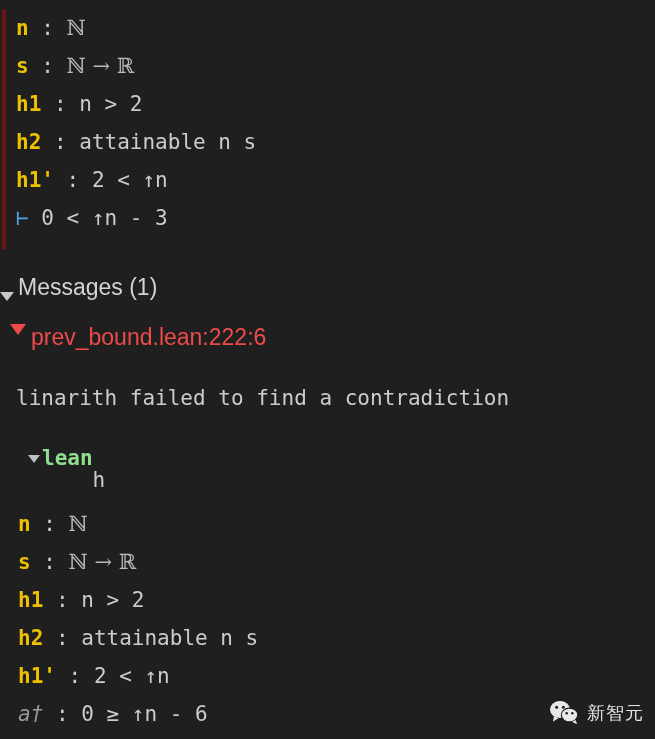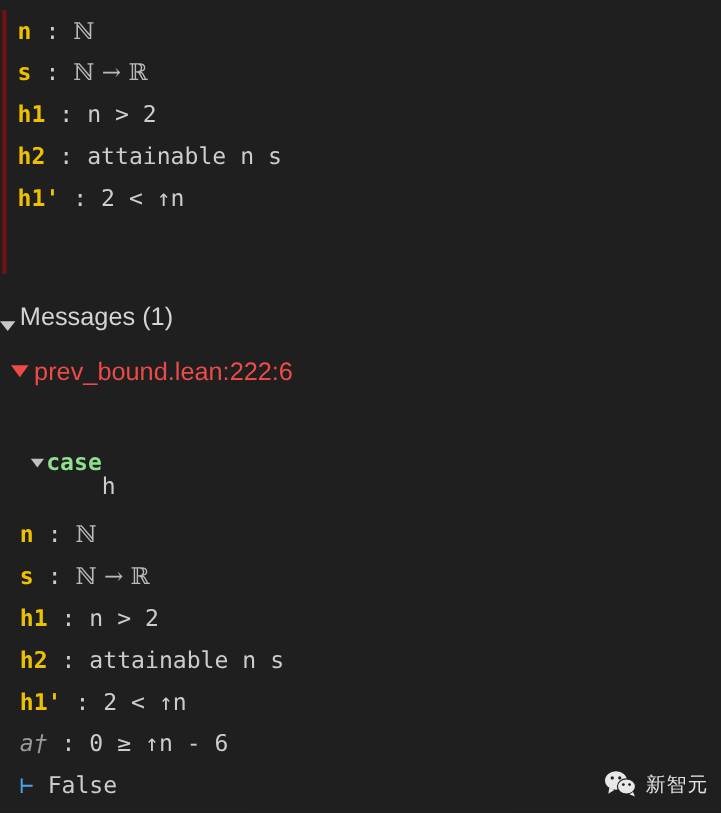--- a/index.html
+++ b/index.html
@@ -84,21 +84,20 @@
     position: relative;
     top: 1px;
   }
 
   
   #error-file-line {
     position: absolute;
     left: 10px;
     top: 324px;
     display: flex;
-    align-items: center;
     font-family: "Liberation Sans", sans-serif;
     font-size: 23px;
     color: #ef4a4a;
   }
 
   
   #message-body {
     position: absolute;
     left: 0;
     top: 379px;
@@ -146,38 +145,40 @@
   <div class="codeline"><span class="hypname">n</span><span class="colon"> : </span><span class="bb">ℕ</span></div>
 
   <div class="codeline"><span class="hypname">s</span><span class="colon"> : </span><span class="bb">ℕ → ℝ</span></div>
 
   <div class="codeline"><span class="hypname">h1</span><span class="colon"> : </span><span class="body">n &gt; 2</span></div>
 
   <div class="codeline"><span class="hypname">h2</span><span class="colon"> : </span><span class="body">attainable n s</span></div>
 
   <div class="codeline"><span class="hypname">h1'</span><span class="colon"> : </span><span class="body">2 &lt; ↑n</span></div>
 
+  <div class="codeline"><span class="turnstile">⊢</span><span class="body"> </span><span class="body">0 &lt; ↑n - 3</span></div>
 </div>
 
 <div id="messages-header">
   <span class="tri"></span>
   <span>Messages (1)</span>
 </div>
 
 <div id="error-file-line">
   <span class="tri tri-red"></span>
   <span>prev_bound.lean:222:6</span>
 </div>
 
 <div id="message-body">
 
+  <div class="codeline" id="linarith-line">linarith failed to find a contradiction</div>
 
   <div id="case-line">
     <span class="tri tri-small"></span>
-      <span class="kw-case">case</span>
+      <span class="kw-case">lean</span>
       <span class="body"> </span>
       <span class="body">h</span>
   </div>
 
   <div id="case-context">
     <div class="codeline"><span class="hypname">n</span><span class="colon"> : </span><span class="bb">ℕ</span></div>
 
     <div class="codeline"><span class="hypname">s</span><span class="colon"> : </span><span class="bb">ℕ → ℝ</span></div>
 
     <div class="codeline"><span class="hypname">h1</span><span class="colon"> : </span><span class="body">n &gt; 2</span></div>

